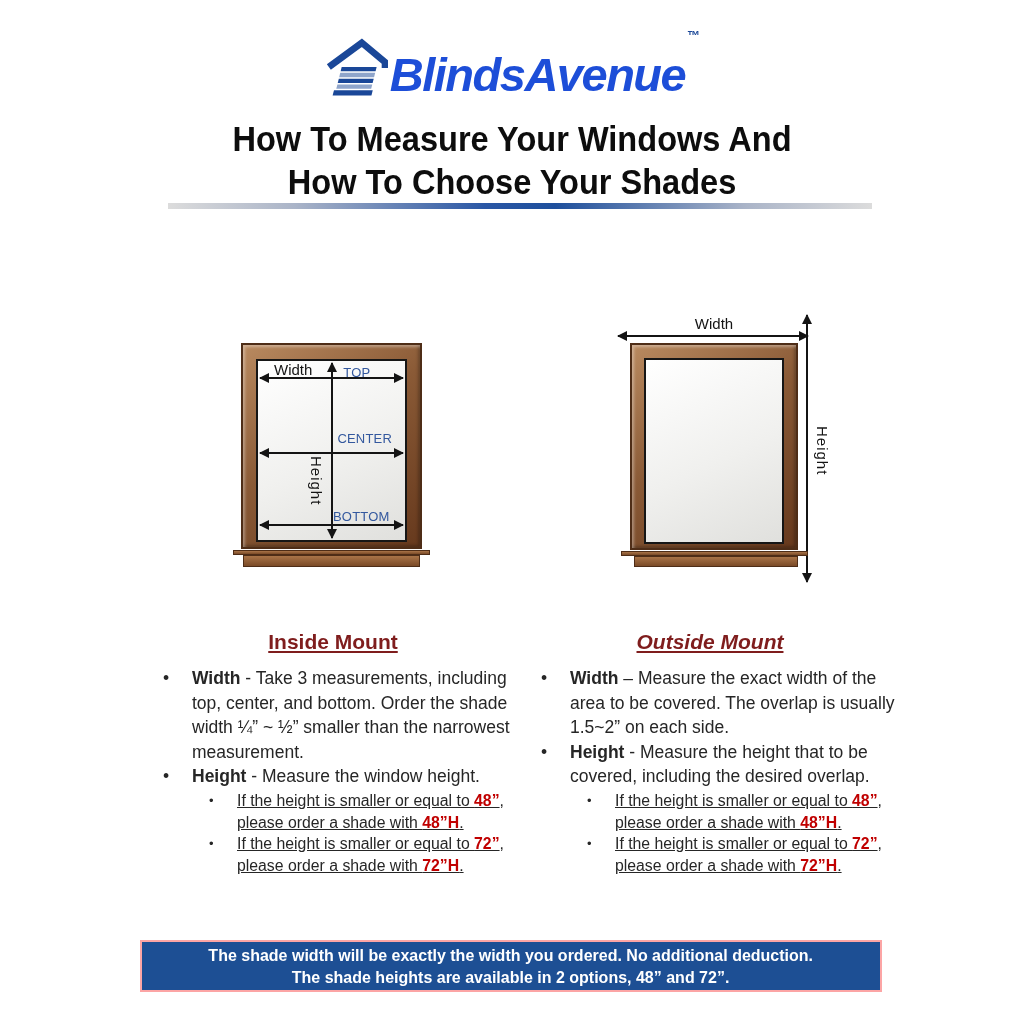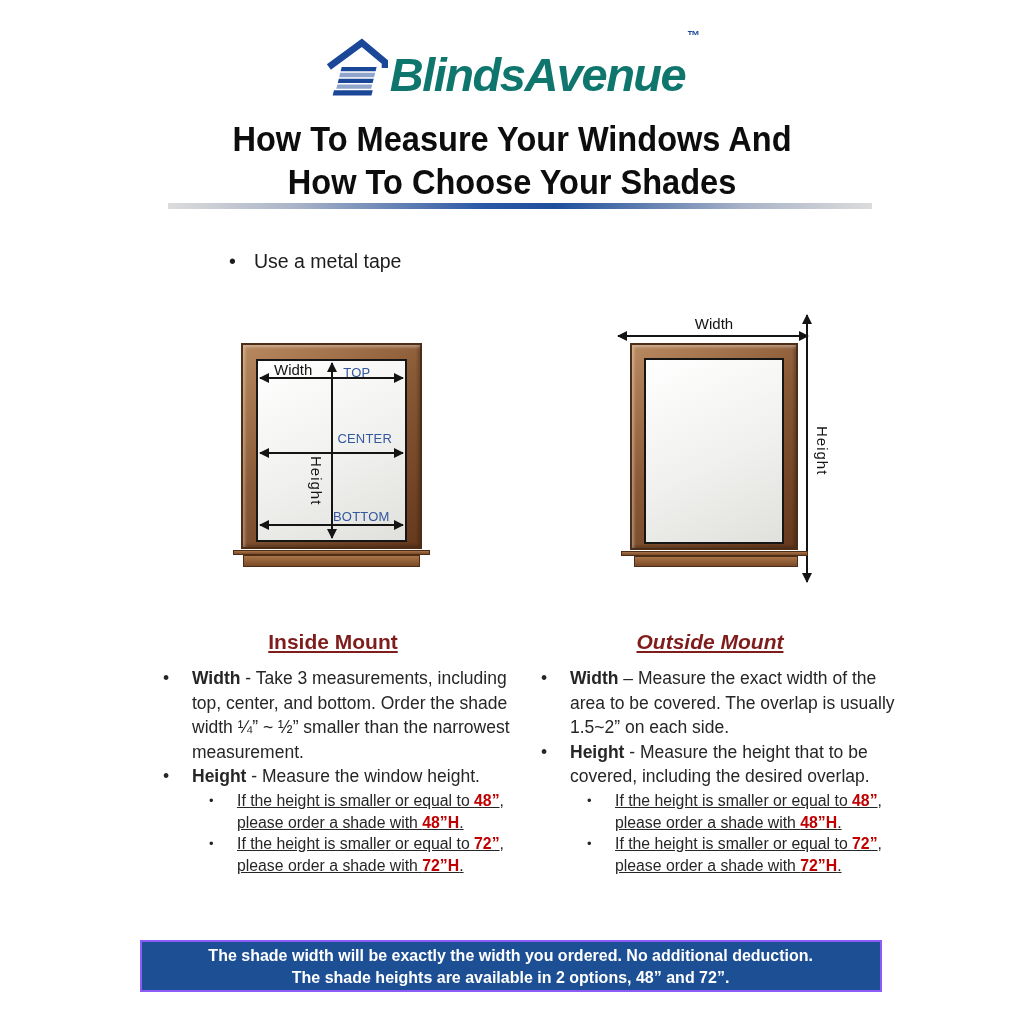--- a/index.html
+++ b/index.html
@@ -7,21 +7,21 @@
   .page {
     position:relative; width:1024px; height:1024px; background:#ffffff;
     font-family:"Liberation Sans", sans-serif; color:#222; overflow:hidden;
   }
 
   
   .logo { position:absolute; top:26px; left:0; width:100%; height:72px;
           display:flex; justify-content:center; align-items:flex-end; }
   .logo-icon { width:64px; height:62px; margin-right:2px; }
   .brand { font-size:47px; font-weight:bold; font-style:italic;
-           color:#0f766e; letter-spacing:-1.5px; line-height:1; }
+           color:#1d4ed8; letter-spacing:-1.5px; line-height:1; }
   .tm { font-size:13px; font-weight:bold; color:#1a4798; align-self:flex-start; margin:2px 0 0 2px; }
 
   
   .title { position:absolute; top:117px; left:0; width:100%; text-align:center;
            font-size:35px; font-weight:bold; color:#0d0d0d; line-height:43px;
            transform:scaleX(0.93); }
   .title-line { display:block; }
   .divider { position:absolute; top:203px; left:168px; width:704px; height:6px;
      background:linear-gradient(90deg,#dcdcdc 0%,#aab4c8 18%,#2a57a5 45%,#1e4f9c 55%,#aab4c8 82%,#dcdcdc 100%); }
 
@@ -95,21 +95,21 @@
   .bullet-item { position:relative; padding-left:32px; }
   .bullet-item::before { content:"\2022"; position:absolute; left:3px; top:0; }
   .lead { font-weight:bold; }
   .sub-list { margin-left:47px; margin-top:1px;text-decoration:underline; }
   .sub-bullet { position:relative; padding-left:30px; font-size:15.8px; line-height:21.6px; }
   .sub-bullet::before { content:"\2022"; position:absolute; left:2px; top:0; font-size:13px; }
   .red { color:#c00000; font-weight:bold; }
 
   
   .footer { position:absolute; left:140px; top:940px; width:742px; height:52px;
-     background:#1d4f94; border:2px solid #8b5cf6; color:#ffffff;
+     background:#1d4f94; border:2px solid #fca5a5; color:#ffffff;
      display:flex; flex-direction:column; justify-content:center; align-items:center; }
   .footer-text { font-size:16.5px; font-weight:bold; line-height:22px; text-align:center;
      transform:scaleX(0.97); white-space:nowrap; }
 </style>
 </head>
 <body>
 
 <div class="page">
 
   <header class="logo">
@@ -127,21 +127,20 @@
     <span class="tm">™</span>
   </header>
 
   <h1 class="title">
     <span class="title-line">How To Measure Your Windows And</span>
     <span class="title-line">How To Choose Your Shades</span>
   </h1>
   <div class="divider"></div>
 
   <div class="intro">
-    <div class="intro-item"><span>Use a metal tape</span></div>
   </div>
 
   <div class="diagram diagram-inside">
     <div class="frame">
       <div class="glass glass-inside">
         <div class="arr-h aw-top"></div>
         <div class="arr-h aw-center"></div>
         <div class="arr-h aw-bottom"></div>
         <div class="arr-v av-mid"></div>
         <span class="dlabel lbl-width-inside">Width</span>

